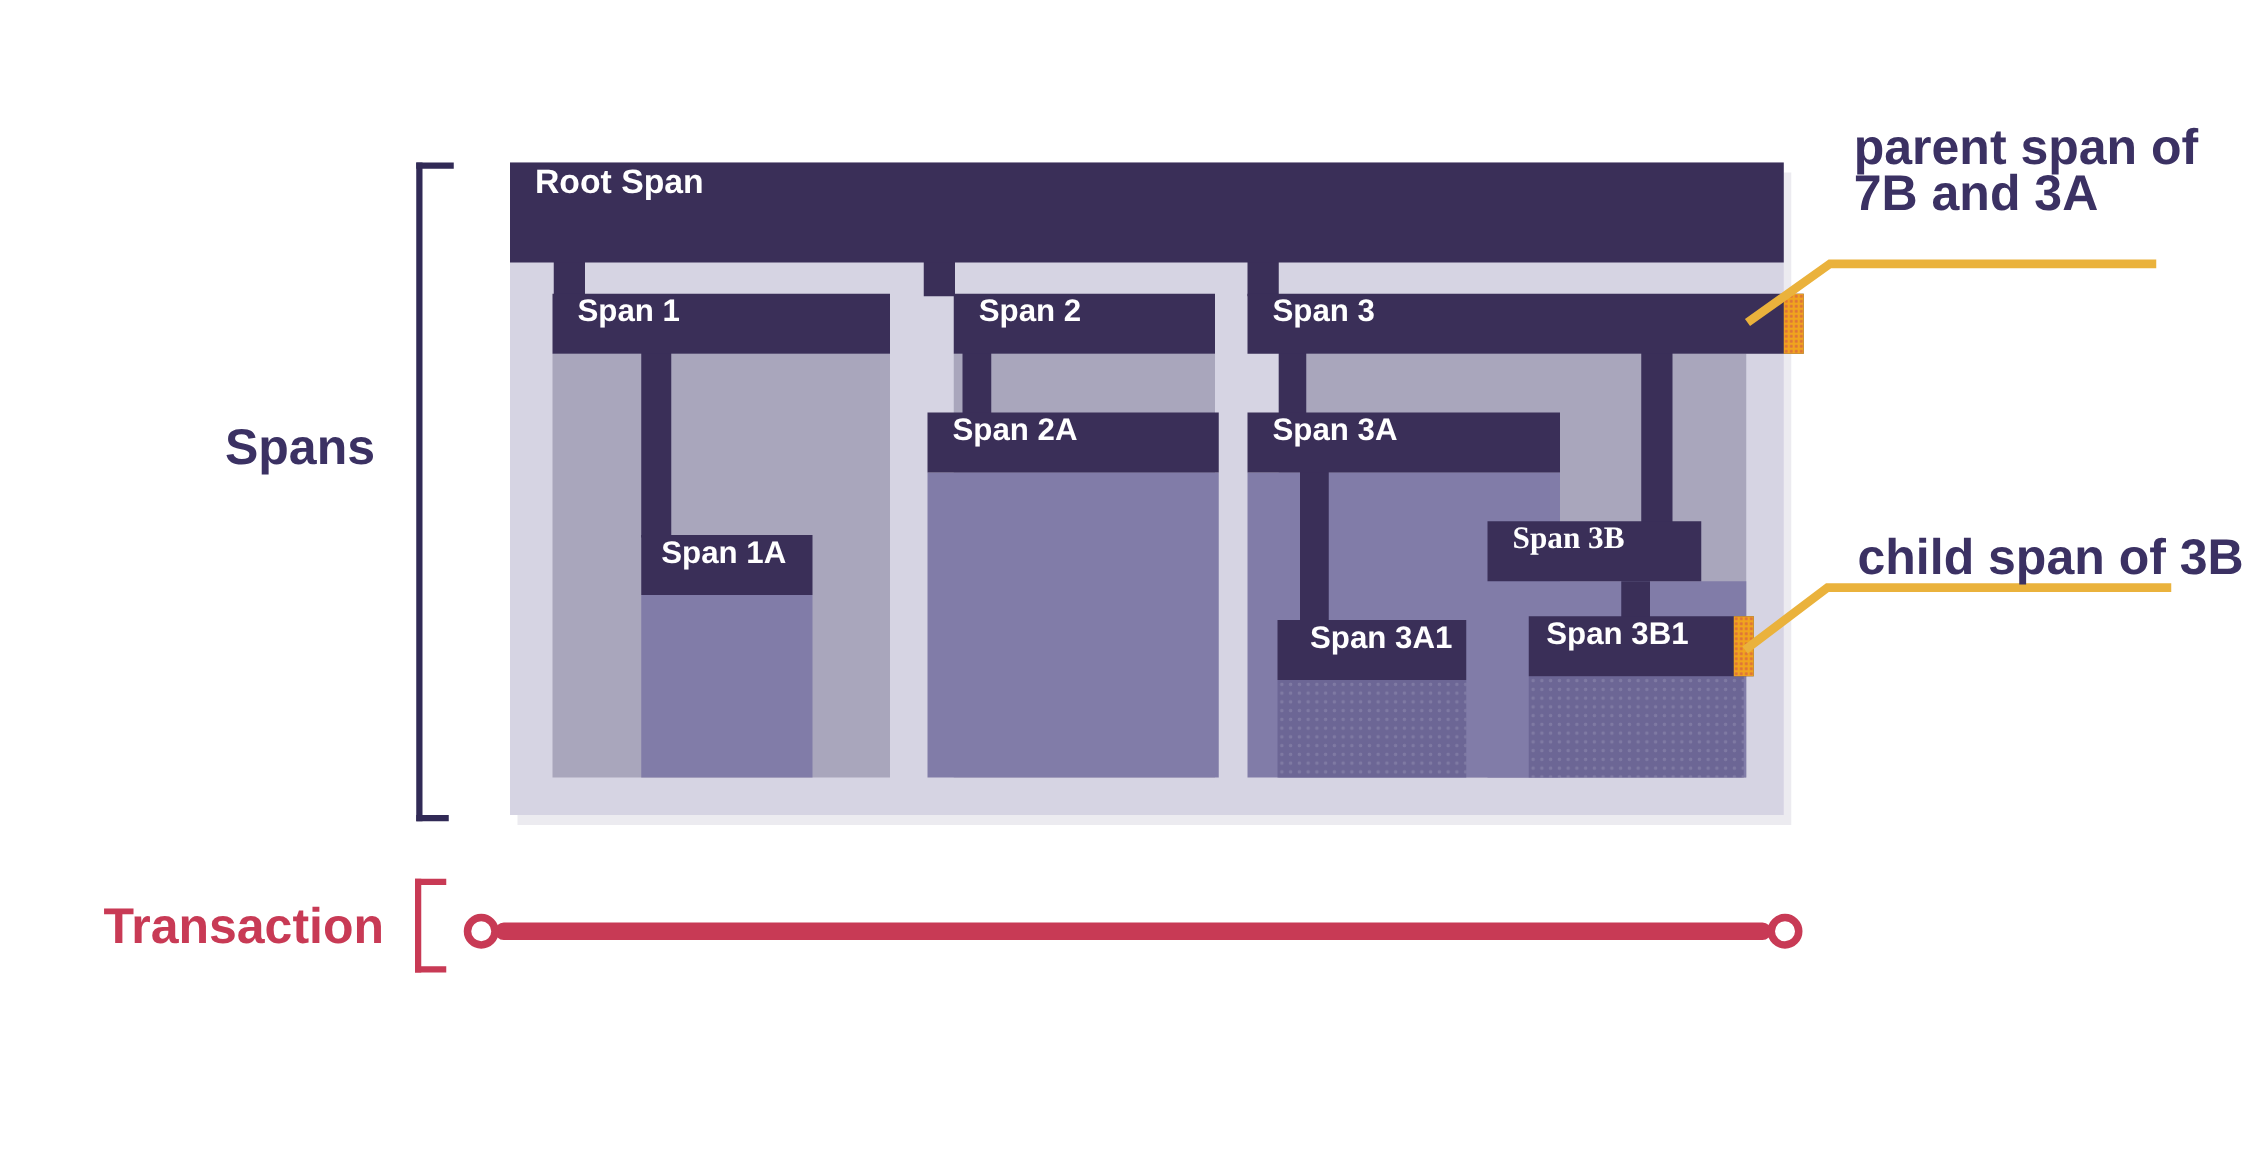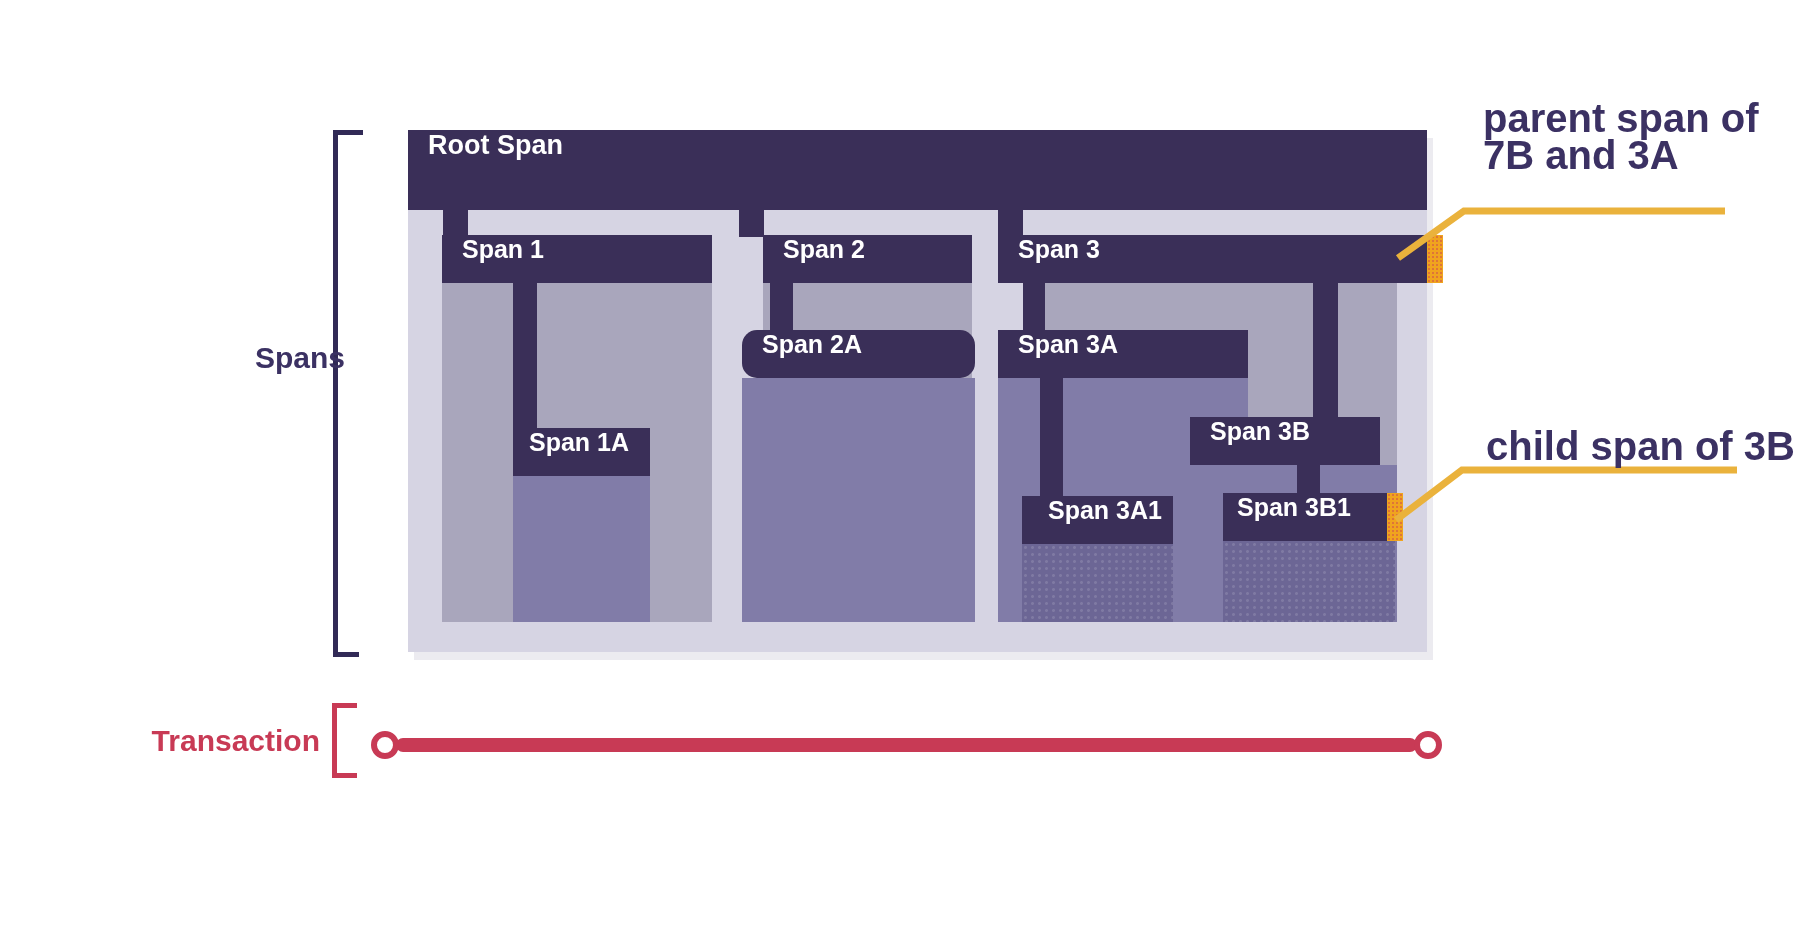--- a/index.html
+++ b/index.html
@@ -4,21 +4,21 @@
 <style>
   html,body{margin:0;padding:0;background:#ffffff;}
   .canvas{
     position:relative;width:1801px;height:927px;background:#ffffff;overflow:hidden;
     font-family:"Liberation Sans","DejaVu Sans",sans-serif;
   }
   .abs{position:absolute;box-sizing:border-box;}
   
   .bracket{background:var(--bracket);}
   .side-label{
-    color:var(--ink);font-size:30px;font-weight:700;text-align:right;line-height:40px;
+    color:var(--ink);font-size:40px;font-weight:700;text-align:center;line-height:40px;
   }
   .side-label.red{color:var(--red);}
   
   .panel{
     background:var(--panel);
     box-shadow:6px 8px 0 rgba(70,60,110,0.10);
   }
   
   .bar{
     background:var(--bar);display:flex;align-items:flex-start;height:48px;
@@ -96,27 +96,27 @@
   <div class="abs bar" style="left:763px;top:235px;width:209px;">
     <span class="lbl">Span 2</span>
   </div>
   <div class="abs bar" style="left:998px;top:235px;width:445px;">
     <span class="lbl">Span 3</span>
     <span class="orange-marker"></span>
   </div>
   <div class="abs bar" style="left:513px;top:428px;width:137px;padding-left:16px;">
     <span class="lbl">Span 1A</span>
   </div>
-  <div class="abs bar" style="left:742px;top:330px;width:233px;border-radius:15px;">
+  <div class="abs bar" style="left:742px;top:330px;width:233px;">
     <span class="lbl">Span 2A</span>
   </div>
   <div class="abs bar" style="left:998px;top:330px;width:250px;">
     <span class="lbl">Span 3A</span>
   </div>
-  <div class="abs bar" style="left:1190px;top:417px;width:190px;">
+  <div class="abs bar" style="left:1190px;top:417px;width:171px;font-family:Liberation Serif, serif;">
     <span class="lbl">Span 3B</span>
   </div>
   <div class="abs bar" style="left:1022px;top:496px;width:151px;padding-left:26px;">
     <span class="lbl">Span 3A1</span>
   </div>
   <div class="abs bar" style="left:1223px;top:493px;width:180px;padding-left:14px;">
     <span class="lbl">Span 3B1</span>
     <span class="orange-marker"></span>
   </div>
 

